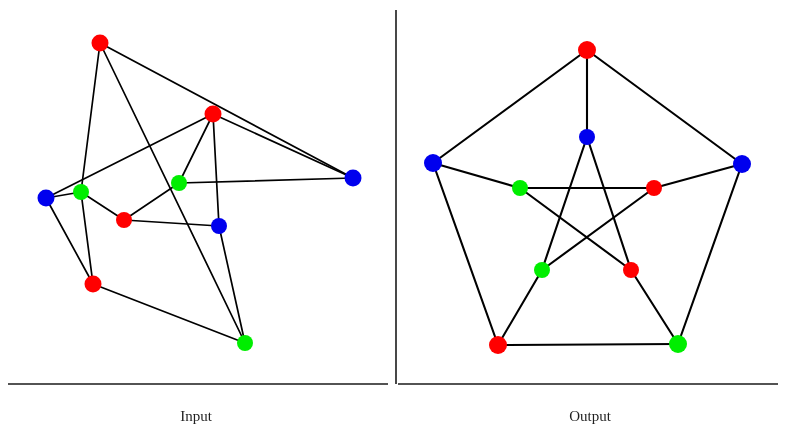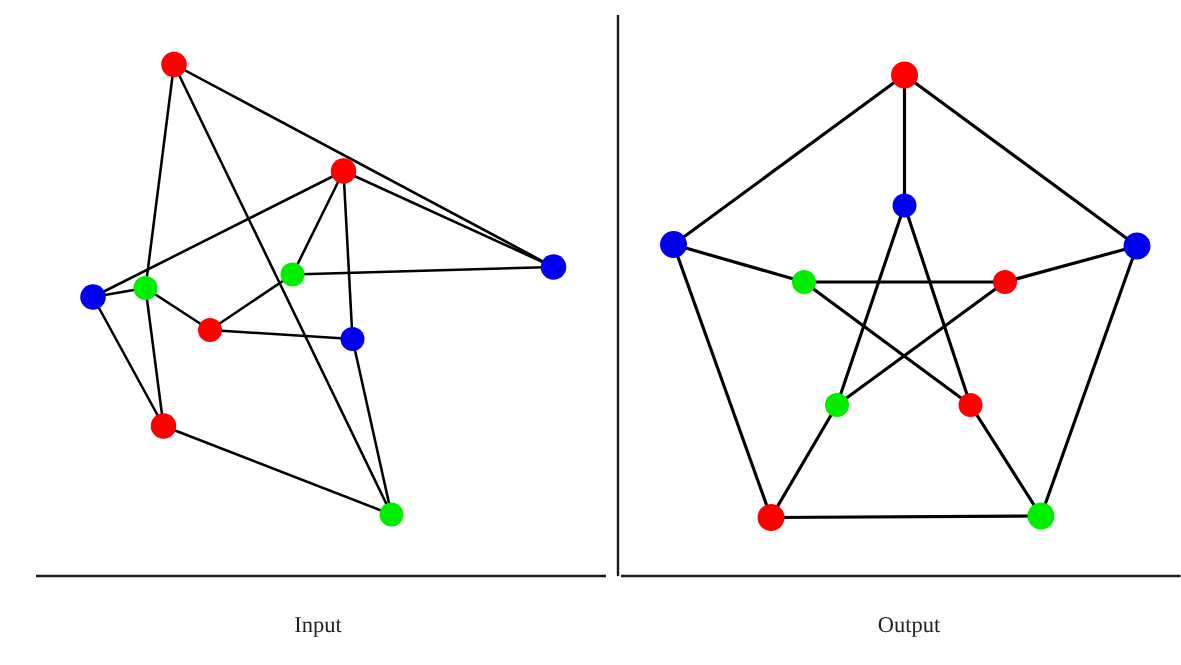--- a/index.html
+++ b/index.html
@@ -4,21 +4,21 @@
 <title>Graph Coloring Input Output</title>
 <style>
   html,body{margin:0;padding:0;background:#ffffff;}
   body{
     width:787px;height:443px;
     font-family:"Liberation Serif","DejaVu Serif",serif;
     color:#1a1a1a;
     overflow:hidden;
     position:relative;
   }
-  #figure{position:absolute;inset:0;width:640px;height:443px;padding-left:16px;}
+  #figure{position:absolute;inset:0;width:640px;height:443px;}
   svg{display:block;width:787px;height:443px;}
   .panel-caption{
     font-family:"Liberation Serif","DejaVu Serif",serif;
     font-size:15px;
     fill:#1f1f1f;
     text-anchor:middle;
   }
   .edge{stroke:#000000;stroke-linecap:round;fill:none;}
   .rule{stroke:#1a1a1a;stroke-linecap:butt;}
   .divider{stroke:#1a1a1a;stroke-linecap:butt;}

